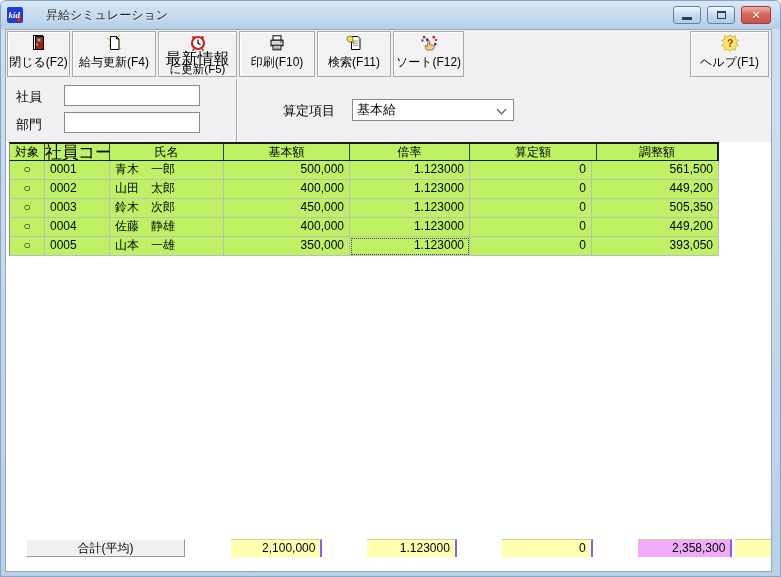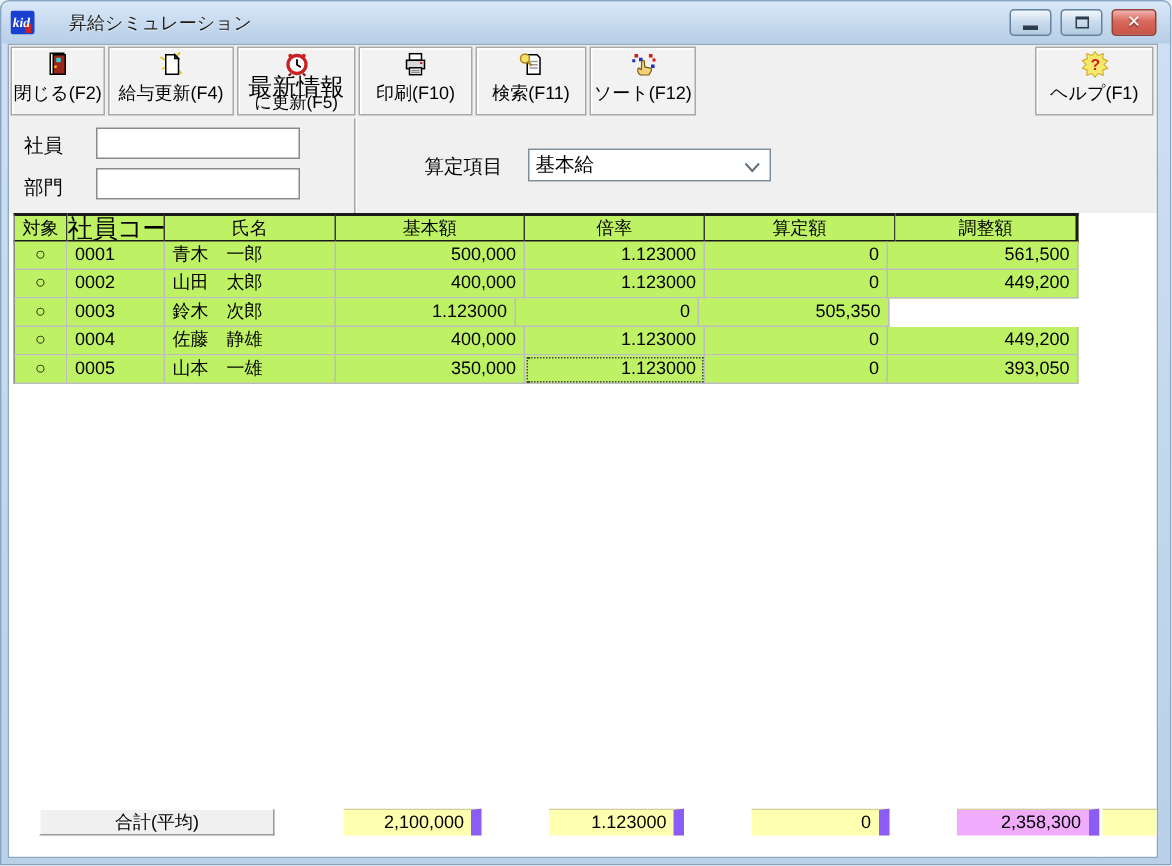--- a/index.html
+++ b/index.html
@@ -74,21 +74,21 @@
   .num { text-align:right; padding-right:5px; }
   .ghead .c-code, .ghead .c-name { padding-left:0; }
   .ghead .c-code { font-size:17px; letter-spacing:-0.5px; }
   .focuscell { outline:1px dotted #444; outline-offset:-2px; }
 
   
   .totalrow { flex:0 0 auto; height:32px; display:flex; background:#fff; padding-left:20px; }
   .tl-label { width:217px; height:18px; background:#f0f0f0; border:1px solid #9a9a9a;
     border-top-color:#fff; border-left-color:#fff; text-align:center; line-height:16px; font-size:12px; margin-right:1px; }
   .tl-cell { height:18px; line-height:16px; text-align:right; padding-right:5px;
-    border-right:7px solid #8b5cf6; border-top:1px solid #cfcf9e;margin-left:45px; }
+    border-right:2px solid #8b5cf6; border-top:1px solid #cfcf9e;margin-left:45px; }
   .tl-base{width:123px}.tl-rate{width:120px}.tl-adj{width:122px}.tl-calc{width:127px}
   .tl-gap { width:3px; background:#fff; }
   .tl-trail { width:50px; height:18px; border-top:1px solid #cfcf9e; }
 </style>
 </head>
 <body>
 
 <div class="window">
 
   <div class="titlebar">
@@ -269,20 +269,21 @@
           <div class="gcell c-base num">400,000</div>
           <div class="gcell c-rate num">1.123000</div>
           <div class="gcell c-adj num">0</div>
           <div class="gcell c-calc num">449,200</div>
         </div>
 
         <div class="grow">
           <div class="gcell c-target">○</div>
           <div class="gcell c-code">0003</div>
           <div class="gcell c-name">鈴木　次郎</div>
+          <div class="gcell c-base num">450,000</div>
           <div class="gcell c-rate num">1.123000</div>
           <div class="gcell c-adj num">0</div>
           <div class="gcell c-calc num">505,350</div>
         </div>
 
         <div class="grow">
           <div class="gcell c-target">○</div>
           <div class="gcell c-code">0004</div>
           <div class="gcell c-name">佐藤　静雄</div>
           <div class="gcell c-base num">400,000</div>

